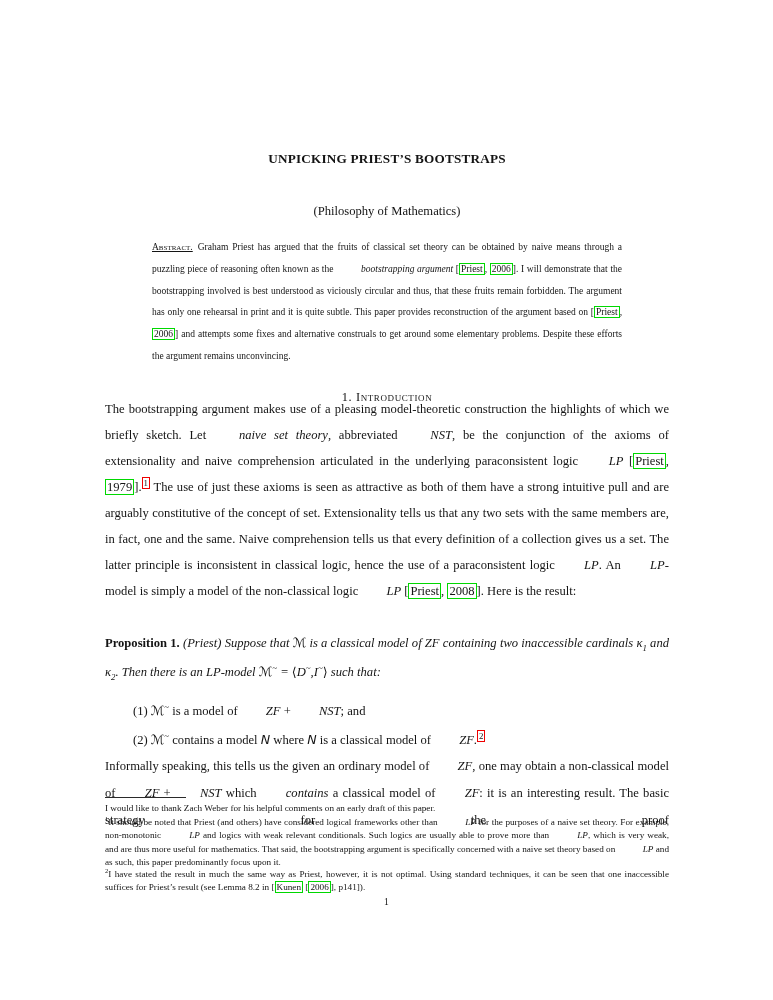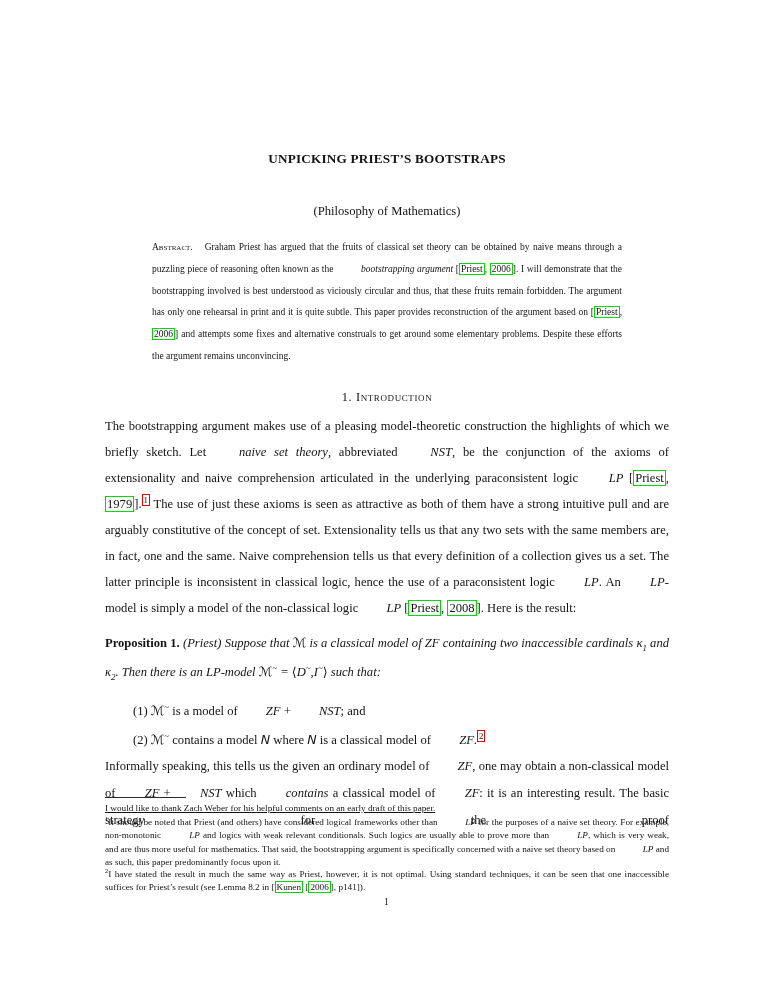--- a/index.html
+++ b/index.html
@@ -12,36 +12,36 @@
     overflow:hidden;
   }
   .blk{
     position:absolute;left:105px;width:564px;
     font-size:12.6px;line-height:26px;text-align:justify;
   }
   .b-title{top:146px;text-align:center;font-weight:bold;font-size:13.2px;letter-spacing:0.2px;}
   .b-subtitle{top:198px;text-align:center;}
   .b-abstract{top:237px;left:152px;width:470px;font-size:9.5px;line-height:21.8px;}
   .b-heading{top:384px;text-align:center;font-variant:small-caps;font-size:12.4px;letter-spacing:0.6px;}
-  .b-para1{top:413px;}
+  .b-para1{top:396px;}
   .b-prop{top:629px;font-style:italic;line-height:28.5px;}
   .b-item{text-align:left;padding-left:28px;width:536px;}
   .b-item1{top:698px;}
   .b-item2{top:727px;}
   .b-para2{top:753px;line-height:27px;text-align:justify;text-align-last:justify;}
   .b-fnote{font-size:9.2px;line-height:13.4px;text-align:justify;}
-  .b-thanks{top:802px;text-decoration:underline;}
+  .b-thanks{top:802px;}
   .b-fn1{top:816px;}
   .b-fn2{top:868px;}
   .fnrule{position:absolute;left:105px;top:797px;width:81px;height:1px;background:#2a2a2a;}
   .pageno{position:absolute;left:0;top:896px;width:773px;text-align:center;font-size:9.6px;color:#141414;}
 
   .s-i{font-style:italic;margin-left:25px;}
   .s-bu{font-weight:bold;font-style:normal;}
-  .s-sc{font-variant:small-caps;margin-right:12px;}
+  .s-sc{font-variant:small-caps;margin-right:5px;text-decoration:underline;}
   .s-cite{border:1px solid #00d800;padding:0 1px;}
   sup{font-size:70%;line-height:0;vertical-align:super;}
   sub{font-size:70%;line-height:0;vertical-align:sub;}
   .s-fnref{border:1px solid #ee0000;padding:0 1px;font-style:normal;}
   .s-sup{}
   .s-cal{font-family:"DejaVu Sans","DejaVu Serif",serif;font-style:italic;}
   .s-ang{font-family:"DejaVu Sans",sans-serif;font-style:normal;}
 </style>
 </head>
 <body>

